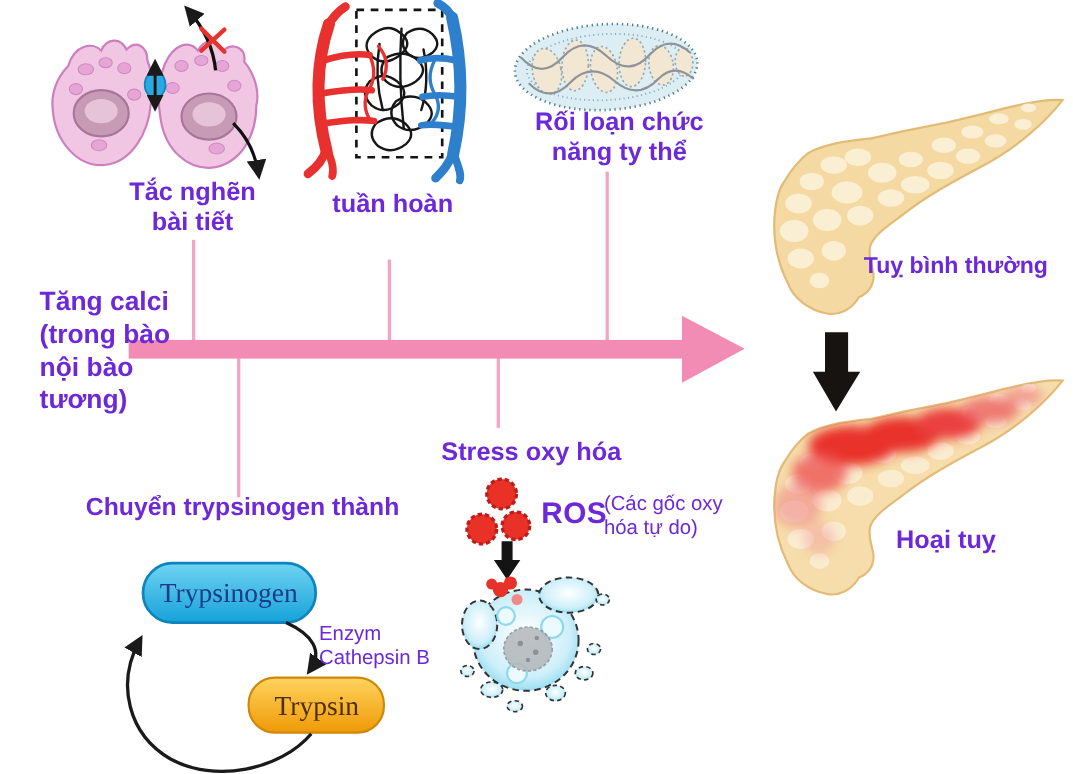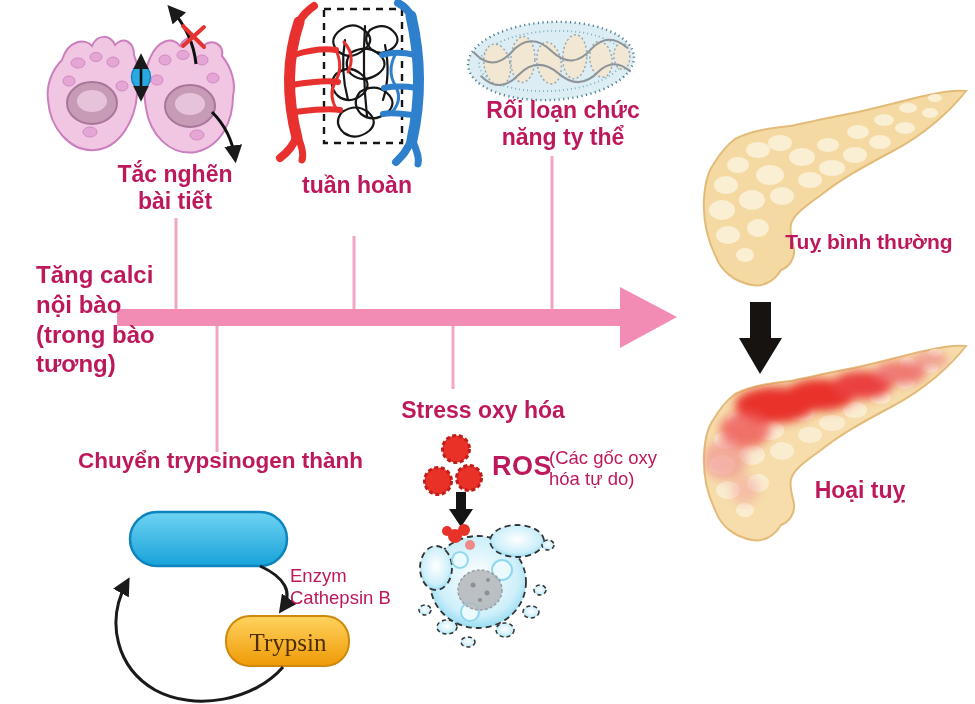--- a/index.html
+++ b/index.html
@@ -2,21 +2,21 @@
 <html><head>
 <meta charset="utf-8">
 <style>
   html,body { margin:0; padding:0; background:#ffffff; }
   .stage {
     position:relative; width:975px; height:704px; background:#ffffff;
     font-family:"Liberation Sans", sans-serif; overflow:hidden;
   }
   svg.layer { position:absolute; left:0; top:0; }
   .lbl {
-    position:absolute; color:#be185d; font-weight:bold; line-height:1.18;
+    position:absolute; color:#6d28d9; font-weight:bold; line-height:1.18;
     white-space:nowrap;
   }
   .center { transform:translateX(-50%); text-align:center; }
   .line { display:block; }
 
   #lbl-obstruction   { left:175px; top:161px; font-size:23px; }
   #lbl-micro         { left:357px; top:172px; font-size:23px; }
   #lbl-mito          { left:563px; top:97px;  font-size:23px; }
   #lbl-calcium       { left:8px;   top:260px; font-size:24px; white-space:normal; width:150px; line-height:1.24;margin-left:28px; }
   #lbl-stress        { left:483px; top:397px; font-size:23px; }
@@ -266,35 +266,36 @@
     <span class="line">tuần hoàn</span>
   </div>
 
   <div class="lbl center" id="lbl-mito">
     <span class="line">Rối loạn chức</span>
     <span class="line">năng ty thể</span>
   </div>
 
   <div class="lbl" id="lbl-calcium">
     <span class="line">Tăng calci</span>
+    <span class="line">(trong bào</span>
     <span class="line">nội bào</span>
-    <span class="line">(trong bào</span>
     <span class="line">tương)</span>
   </div>
 
   <div class="lbl center" id="lbl-stress">Stress oxy hóa</div>
 
   <div class="lbl" id="lbl-ros">ROS</div>
 
   <div class="lbl" id="lbl-ros-note">(Các gốc oxy hóa tự do)</div>
 
   <div class="lbl" id="lbl-conversion">
     <span class="line">Chuyển trypsinogen thành</span>
   </div>
 
+  <div class="lbl center" id="lbl-trypsinogen">Trypsinogen</div>
 
   <div class="lbl center" id="lbl-trypsin">Trypsin</div>
 
   <div class="lbl" id="lbl-enzyme">Enzym Cathepsin B</div>
 
 
   <div class="lbl center" id="lbl-pnormal">Tuỵ bình thường</div>
 
   <div class="lbl center" id="lbl-pinflamed">Hoại tuỵ</div>
 </div>

